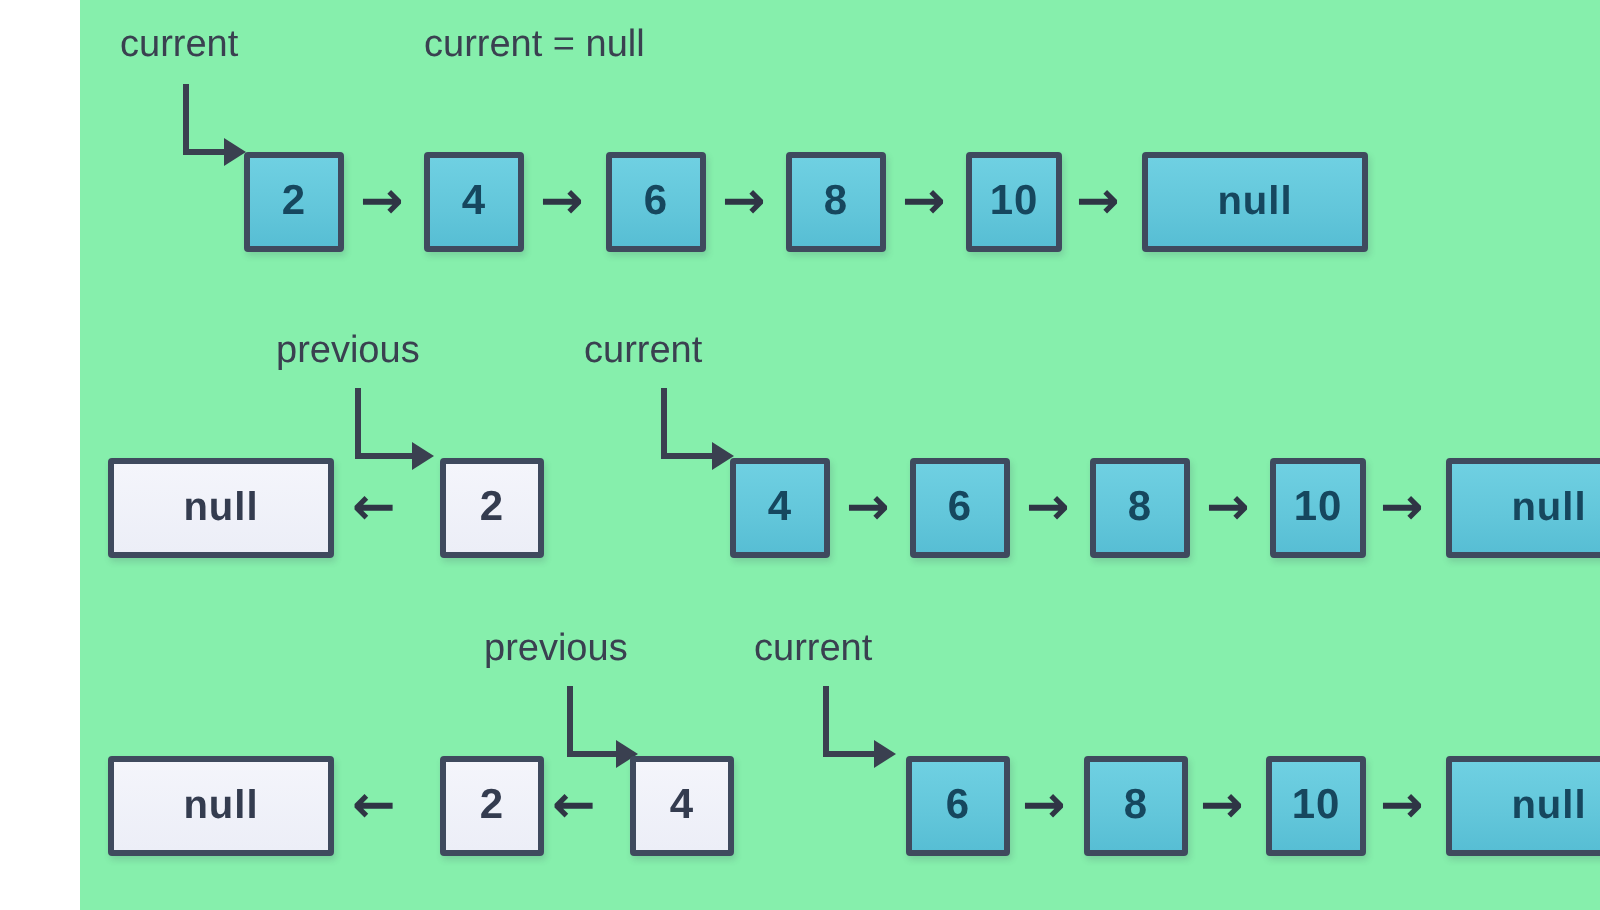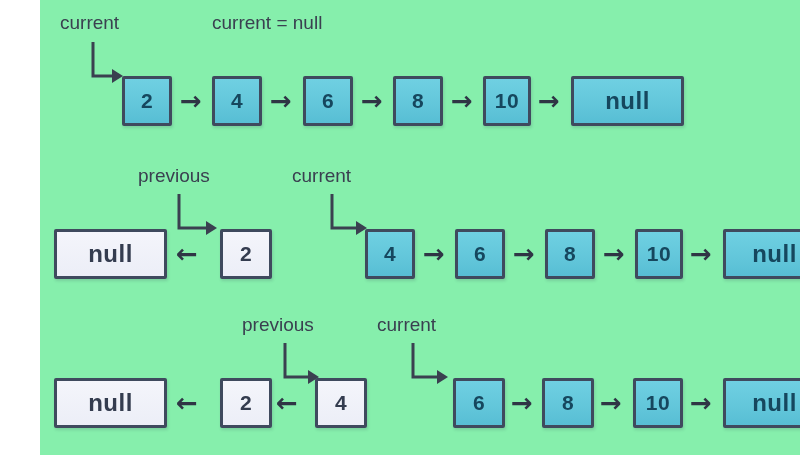--- a/index.html
+++ b/index.html
@@ -33,21 +33,21 @@
   }
   .node.cyan {
     background: linear-gradient(180deg,#6fd0e2 0%,#62c6da 60%,#57bed4 100%);
     color: #16475e;
   }
   .node.pale {
     background: linear-gradient(180deg,#f4f5fb 0%,#eceef7 100%);
     color: #343c4f;
   }
   .node.val   { font-size: 21px; }
-  .node.nulln { font-size: 24px; }
+  .node.nulln { font-size: 20px; }
 
   
   .larrow {
     position: absolute;
     color: #2f3545;
     font-size: 26px;
     line-height: 1;
     font-family: "DejaVu Sans", sans-serif;
     font-weight: bold;
     user-select: none;

